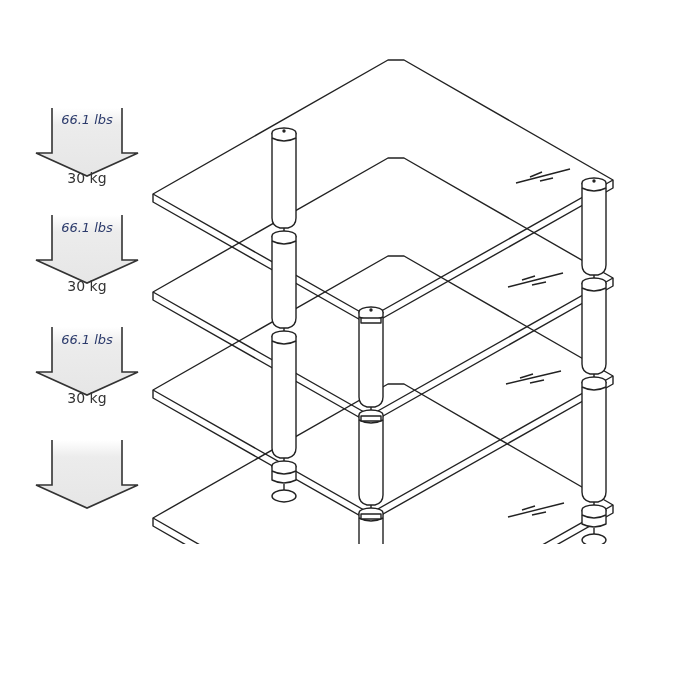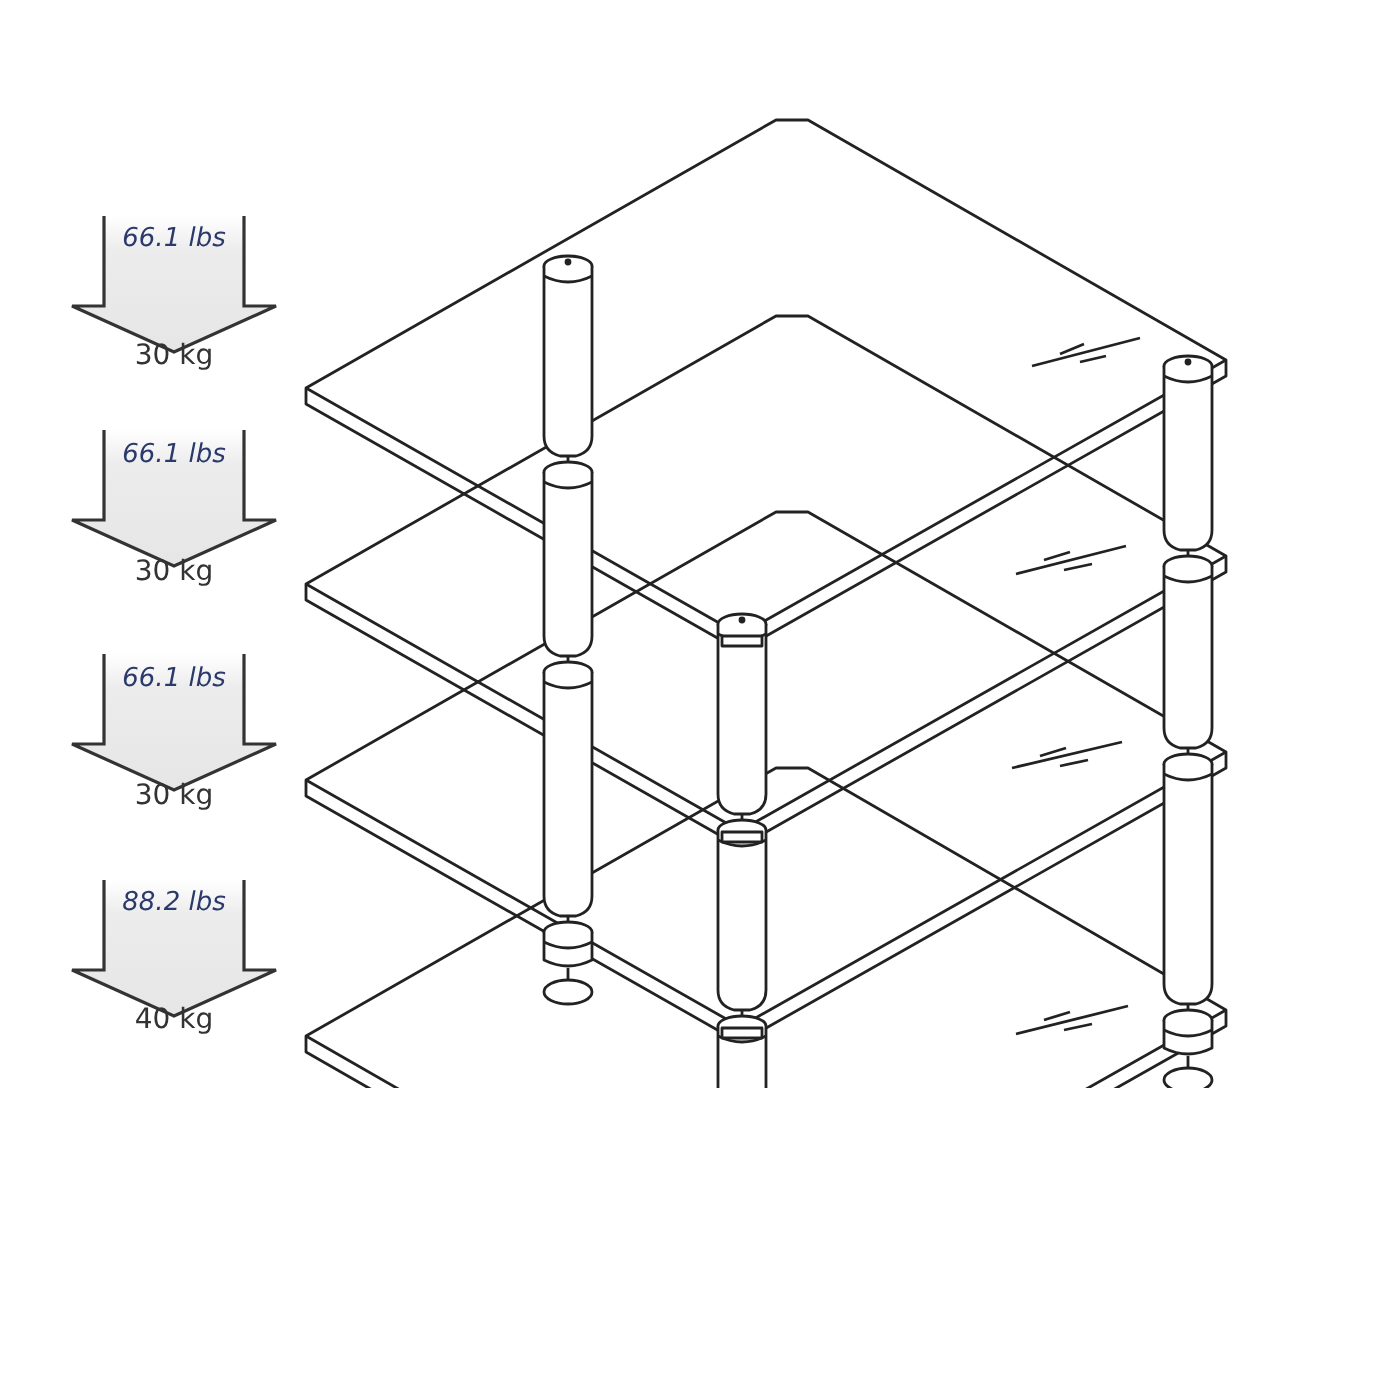--- a/index.html
+++ b/index.html
@@ -143,17 +143,13 @@
     <span class="kg">30 kg</span>
   </div>
   <div class="load-label" style="left:52px; top:219px;">
     <span class="lbs">66.1 lbs</span>
     <span class="kg">30 kg</span>
   </div>
   <div class="load-label" style="left:52px; top:331px;">
     <span class="lbs">66.1 lbs</span>
     <span class="kg">30 kg</span>
   </div>
-  <div class="load-label" style="left:52px; top:443px;">
-    <span class="lbs">88.2 lbs</span>
-    <span class="kg">40 kg</span>
-  </div>
 </div>
 
 </body></html>

